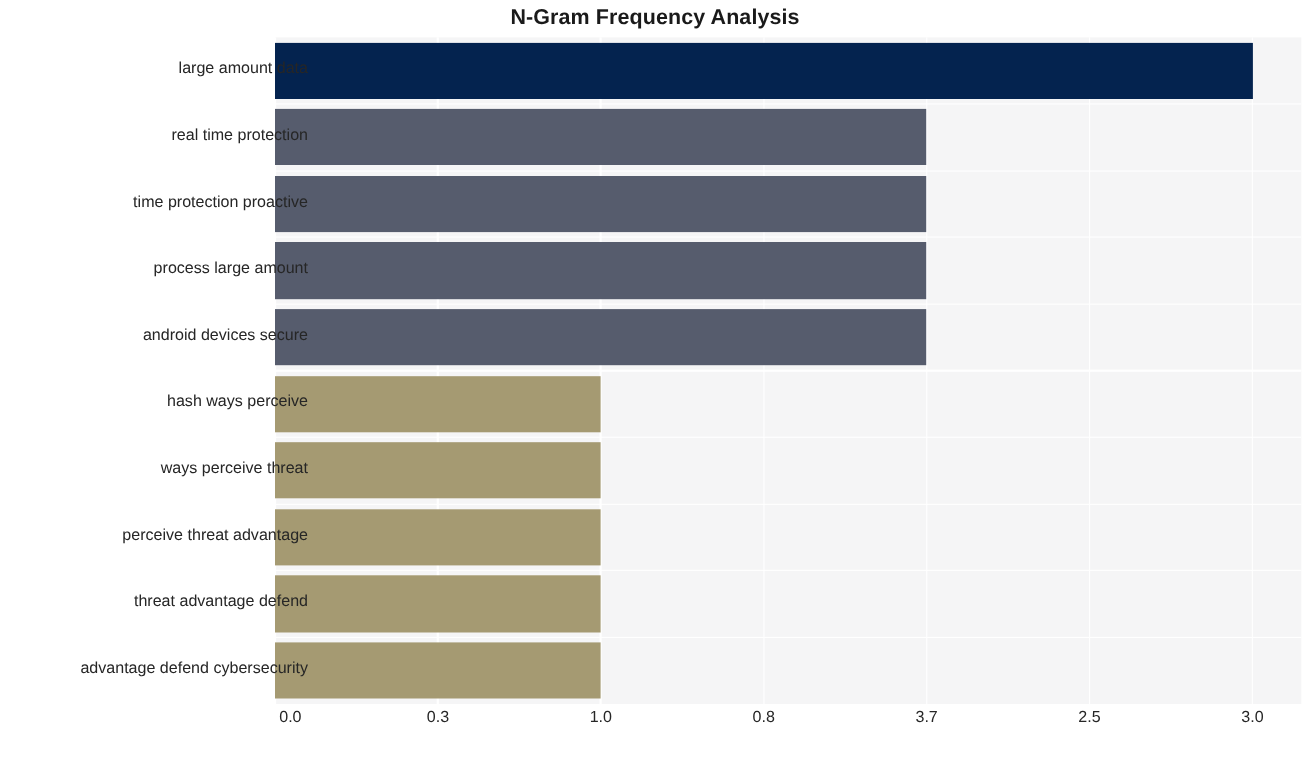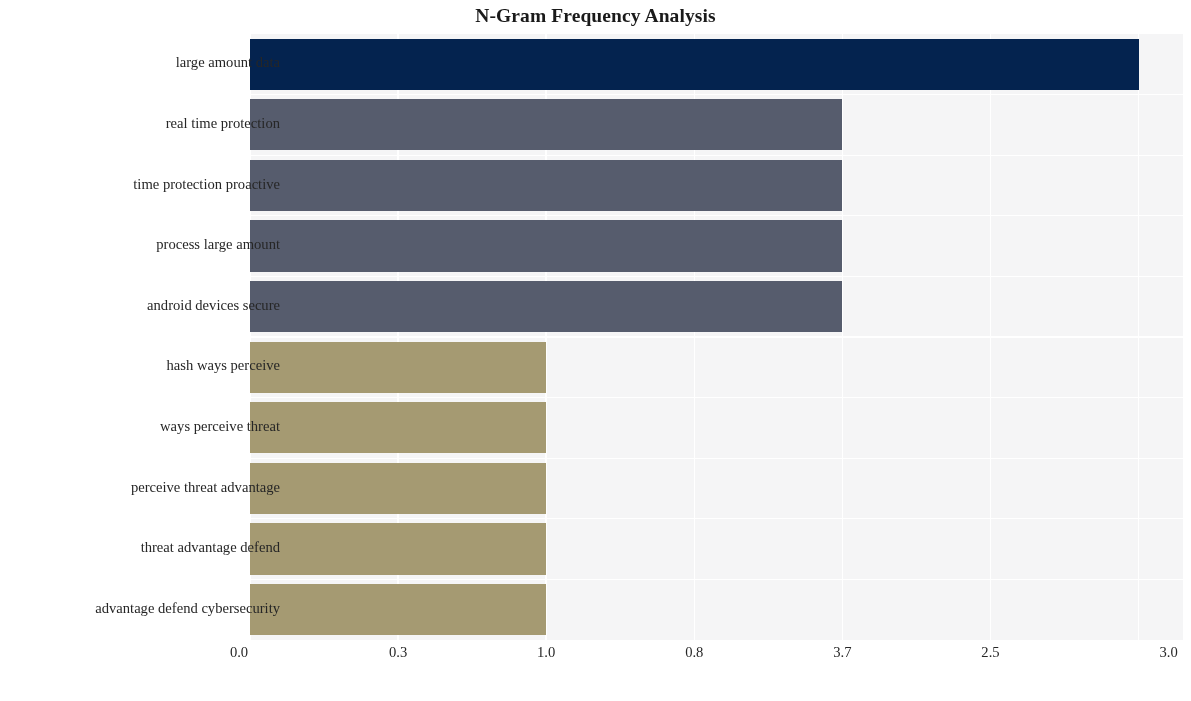--- a/index.html
+++ b/index.html
@@ -111,21 +111,21 @@
     top: 672px;
     width: 933px;
     text-align: center;
     font-size: 14.8px;
     color: #262626;
   }
 </style>
 </head>
 <body>
 
-<div id="figure" style="background: rgb(255, 255, 255); font-family: Liberation Serif, serif;">
+<div id="figure" style="background: rgb(255, 255, 255);">
 
   <div id="chart-title">N-Gram Frequency Analysis</div>
 
   <div id="plot-area" style="background: rgb(245, 245, 246);">
     <div id="gridlines">
         <div class="vgrid" style="left: -0.7px;"></div>
         <div class="vgrid" style="left: 147.395px;"></div>
         <div class="vgrid" style="left: 295.49px;"></div>
         <div class="vgrid" style="left: 443.586px;"></div>
         <div class="vgrid" style="left: 591.681px;"></div>
@@ -162,23 +162,23 @@
       <div class="ytick-label" style="top: 202.1px; padding-right: 8px;">process large amount</div>
       <div class="ytick-label" style="top: 262.7px; padding-right: 8px;">android devices secure</div>
       <div class="ytick-label" style="top: 323.3px; padding-right: 8px;">hash ways perceive</div>
       <div class="ytick-label" style="top: 383.9px; padding-right: 8px;">ways perceive threat</div>
       <div class="ytick-label" style="top: 444.5px; padding-right: 8px;">perceive threat advantage</div>
       <div class="ytick-label" style="top: 505.1px; padding-right: 8px;">threat advantage defend</div>
       <div class="ytick-label" style="top: 565.7px; padding-right: 8px;">advantage defend cybersecurity</div>
     </div>
 
   <div id="xticks">
-      <div class="xtick-label" style="left: 239px;">0.0</div>
+      <div class="xtick-label" style="left: 264px;">0.0</div>
       <div class="xtick-label" style="left: 398.095px;">0.3</div>
       <div class="xtick-label" style="left: 546.19px;">1.0</div>
       <div class="xtick-label" style="left: 694.286px;">0.8</div>
       <div class="xtick-label" style="left: 842.381px;">3.7</div>
       <div class="xtick-label" style="left: 990.476px;">2.5</div>
-      <div class="xtick-label" style="left: 1138.57px; margin-left: 30px;">3.0</div>
+      <div class="xtick-label" style="left: 1138.57px;">3.0</div>
     </div>
 
 
 </div>
 
 </body></html>

